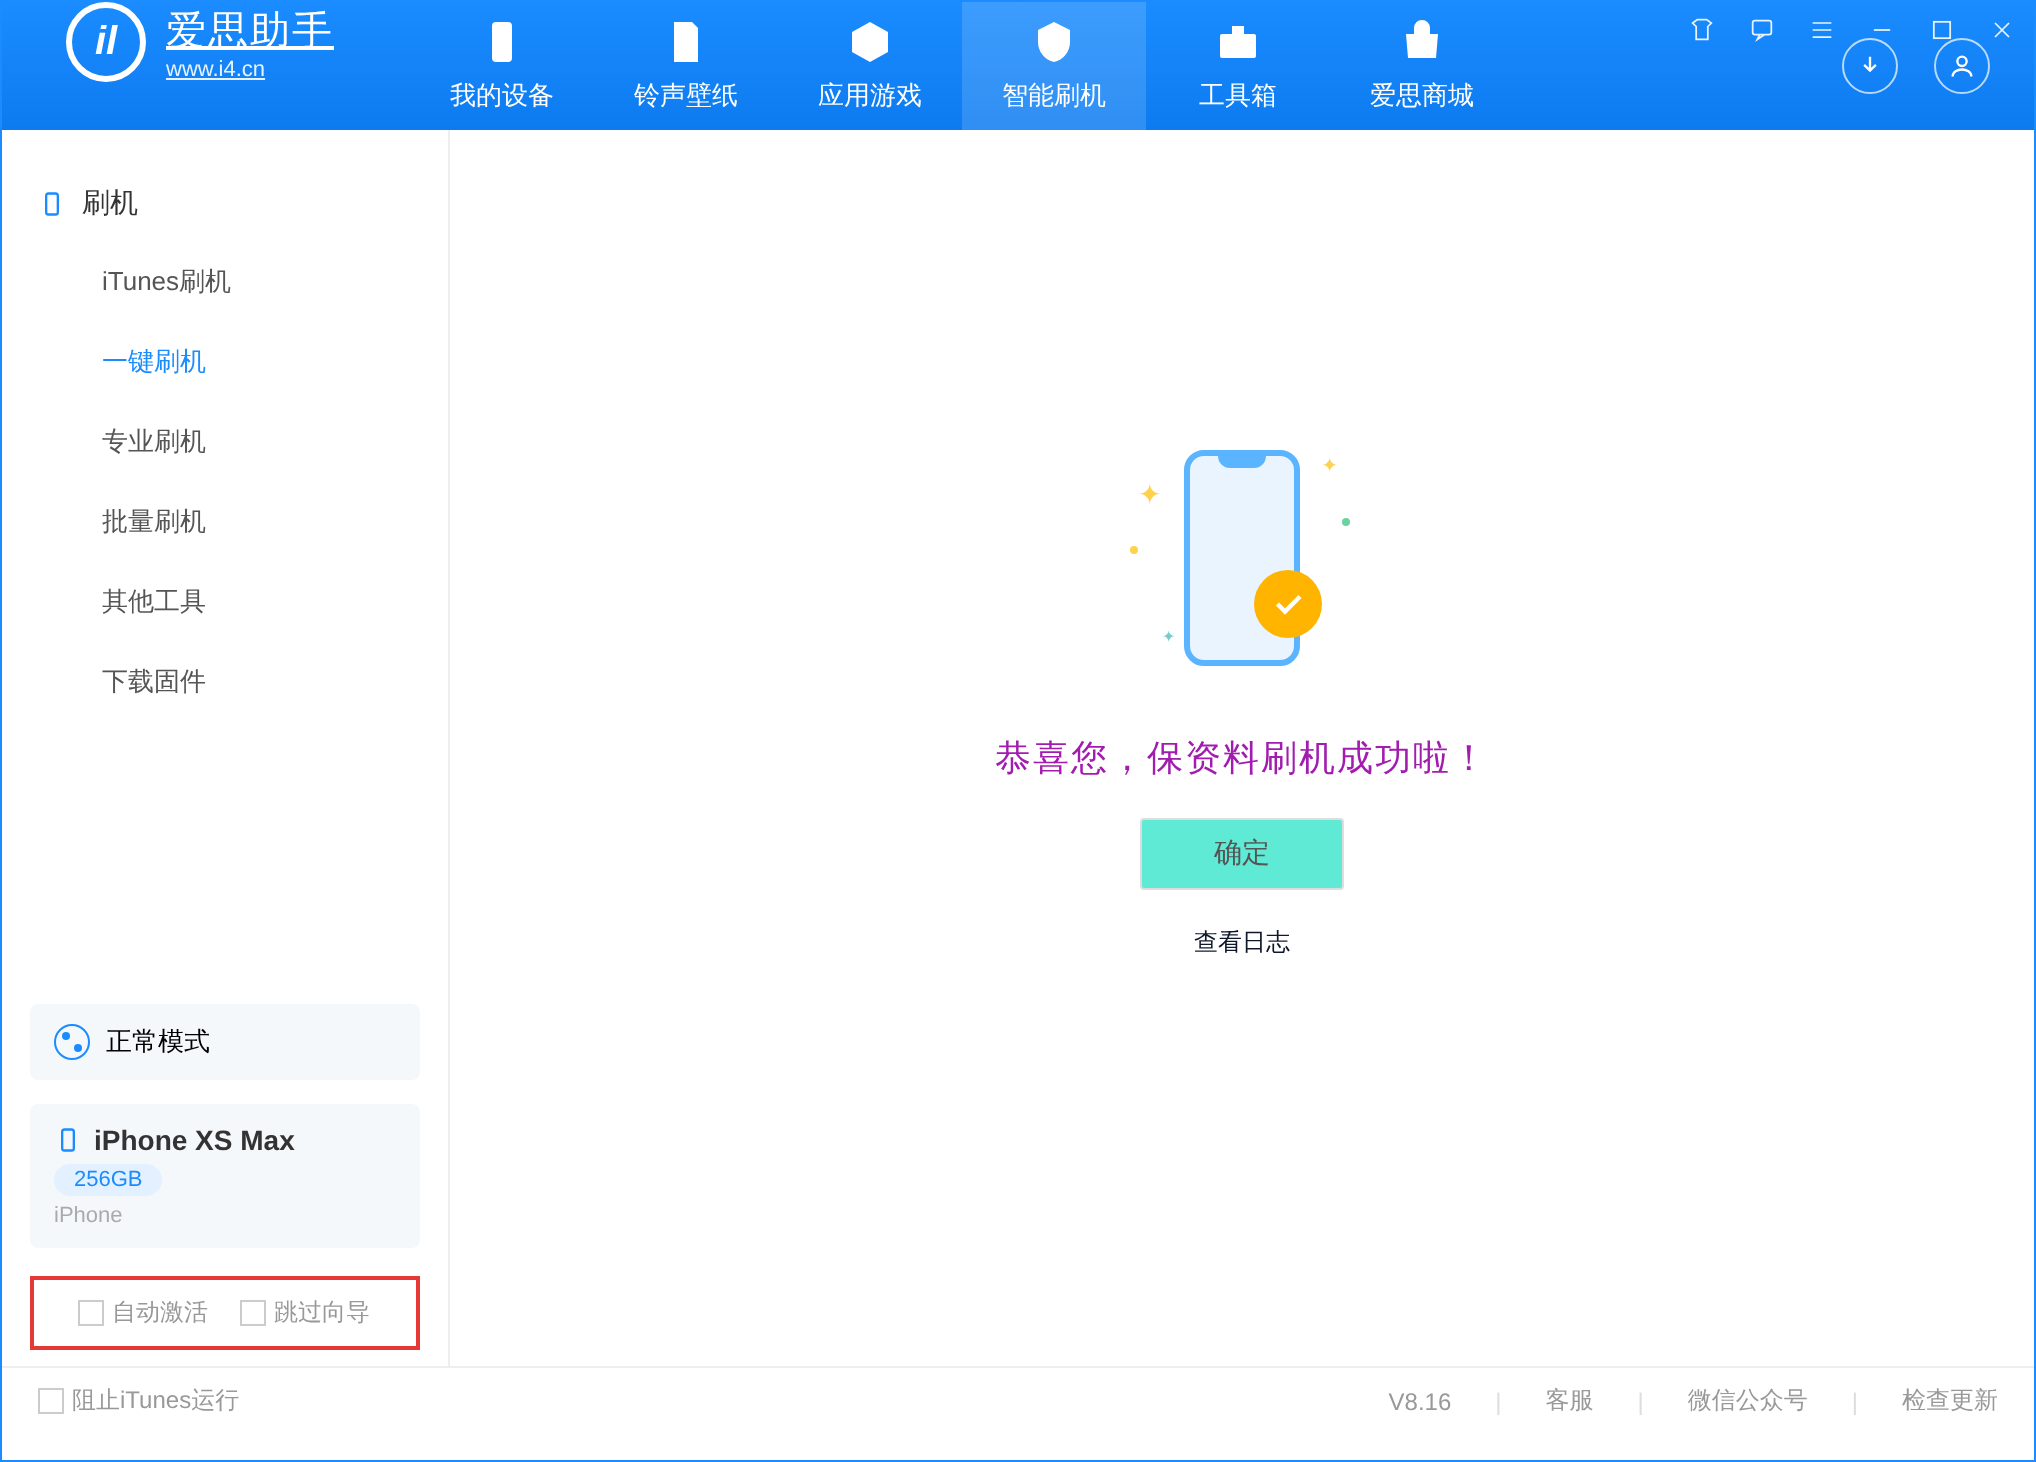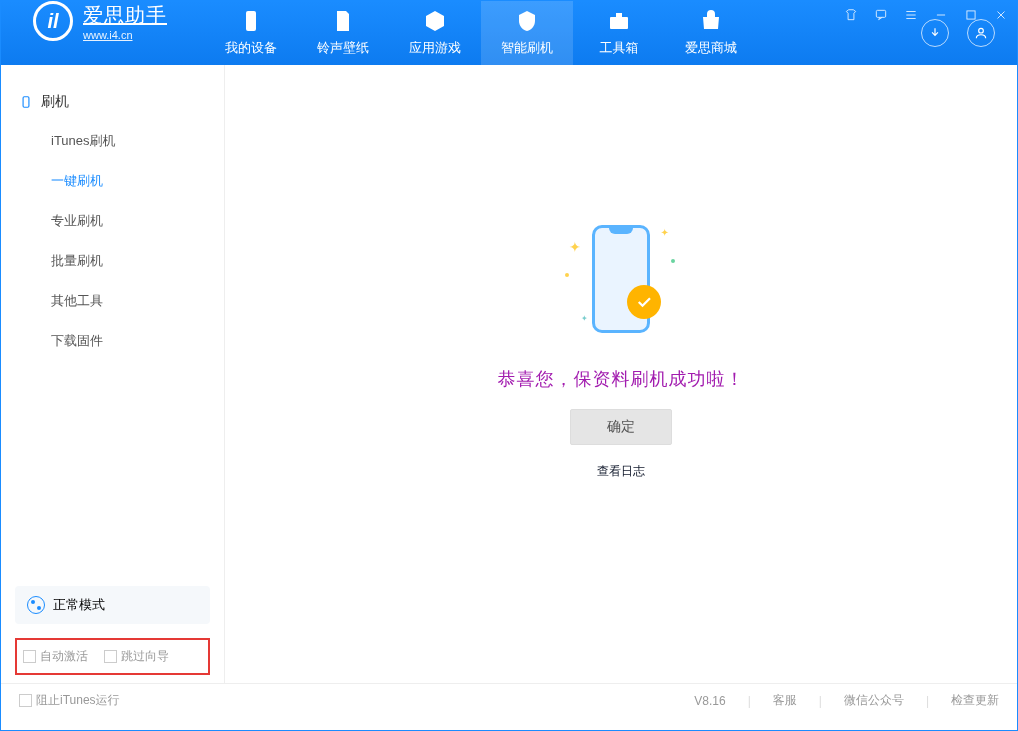--- a/index.html
+++ b/index.html
@@ -85,21 +85,21 @@
 .mode-icon::after { bottom: 3px; right: 3px; }
 .device-name { font-weight: 600; color: #333; font-size: 14px; display: flex; align-items: center; gap: 6px; }
 .device-name svg { width: 14px; height: 14px; stroke: #1a8cff; fill: none; stroke-width: 2; }
 .badge {
   background: #e3f0ff; color: #1a8cff; font-size: 11px; padding: 2px 10px;
   border-radius: 10px; display: inline-block;
 }
 .device-type { color: #aaa; font-size: 11px; }
 
 .checkbox-row {
-  margin: 8px 14px; border: 2px solid #e53935; padding: 8px 6px;
+  margin: 8px 14px; border: 2px solid #e53935; padding: 8px 22px;
   display: flex; gap: 16px; align-items: center; font-size: 12px; color: #999; text-align: right;
 }
 .cb { width: 13px; height: 13px; border: 1px solid #ccc; display: inline-block; vertical-align: middle; margin-right: 4px; }
 
 .main {
   flex: 1; display: flex; flex-direction: column; align-items: center;
   justify-content: center; gap: 18px; padding-bottom: 60px;
 }
 .phone-illust { position: relative; width: 140px; height: 140px; }
 .phone-frame {
@@ -120,21 +120,21 @@
 .sparkle { position: absolute; color: #ffd24d; font-size: 14px; }
 .sparkle.s1 { left: 18px; top: 30px; }
 .sparkle.s2 { right: 22px; top: 18px; font-size: 10px; }
 .sparkle.s3 { left: 30px; bottom: 26px; color: #7cc; font-size: 8px; }
 .dot { position: absolute; width: 4px; height: 4px; border-radius: 50%; }
 .dot.d1 { background: #6ad4a0; right: 16px; top: 50px; }
 .dot.d2 { background: #ffd24d; left: 14px; top: 64px; }
 
 .success-text { font-size: 18px; color: #a21caf; letter-spacing: 1px; }
 .ok-btn {
-  border: 1px solid #ddd; background: #e5e5e5; padding: 8px 36px;
+  border: 1px solid #ddd; background: #5eead4; padding: 8px 36px;
   font-size: 14px; color: #555; cursor: pointer; border-radius: 2px;
 }
 .log-link { font-size: 12px; color: #0f172a; cursor: pointer; }
 
 .footer {
   height: 34px; border-top: 1px solid #eee; display: flex; align-items: center;
   padding: 0 18px; font-size: 12px; color: #999; gap: 20px;
 }
 .footer-left { display: flex; align-items: flex-start; gap: 6px; }
 .footer-right { margin-left: auto; display: flex; align-items: center; gap: 22px; }
@@ -269,20 +269,30 @@
     <div class="side-item">其他工具</div>
     <div class="side-item">下载固件</div>
 
     <div class="side-spacer"></div>
 
     <div class="side-card">
       <span class="mode-icon"></span>
       <span>正常模式</span>
     </div>
 
+    <div class="side-card side-card-device">
+      <div class="device-name">
+        <svg viewBox="0 0 24 24">
+            <rect x="7" y="3" width="10" height="18" rx="2"></rect>
+          </svg>
+        <span>iPhone XS Max</span>
+      </div>
+      <span class="badge">256GB</span>
+      <span class="device-type">iPhone</span>
+    </div>
 
     <div class="checkbox-row">
       <label><span class="cb"></span><span>自动激活</span></label>
       <label><span class="cb"></span><span>跳过向导</span></label>
     </div>
   </div>
 
   <div class="main">
     <div class="phone-illust">
       <span class="sparkle s1">✦</span>

